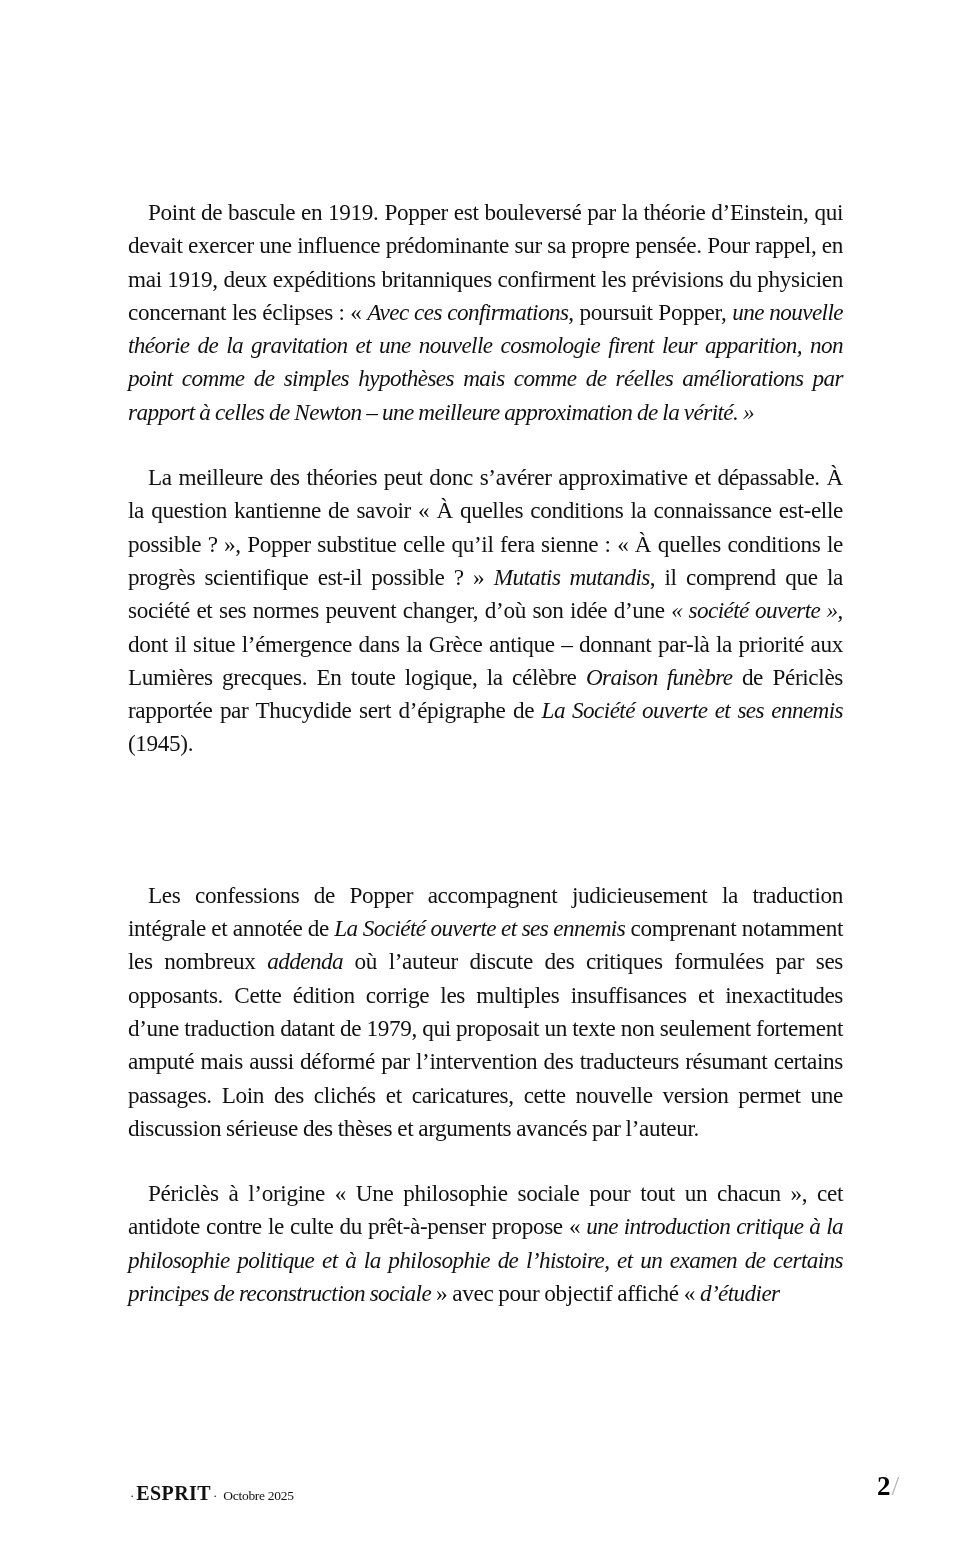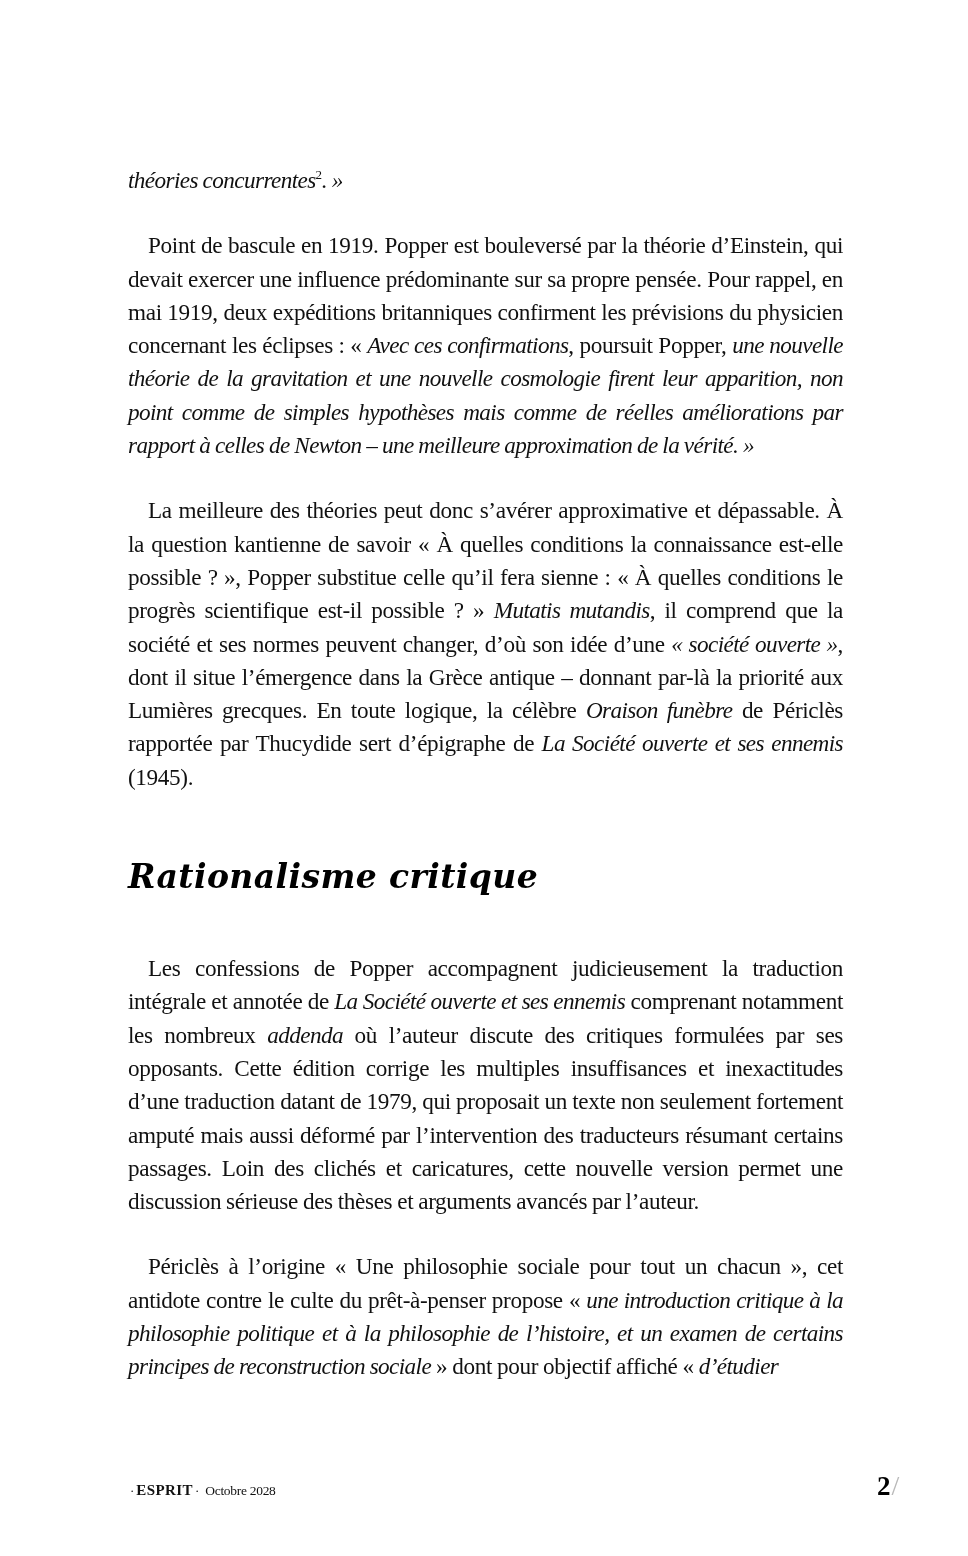--- a/index.html
+++ b/index.html
@@ -55,21 +55,21 @@
       position: absolute;
       left: 128px;
       top: 1482px;
       font-size: 13px;
       color: #111;
       white-space: nowrap;
     }
     .footer-left .dot { font-size: 13px; padding: 0 2px; }
     .footer-left .brand {
       font-weight: bold;
-      font-size: 15px;
+      font-size: 20px;
       letter-spacing: 0.4px;
     }
     .footer-left .issue {
       font-size: 13.5px;
       margin-left: 4px;
       letter-spacing: -0.3px;
     }
     .footer-right {
       position: absolute;
       left: 877px;
@@ -87,33 +87,31 @@
       margin-left: 1px;
       font-weight: normal;
     }
   </style>
 </head>
 <body>
 
 <div class="page">
   <div class="column">
     <div id="before-heading">
-        <p class="p"><i>théories concurrentes</i><sup>2</sup><i>. »</i></p>
         <p class="p indent"><span>Point de bascule en 1919. Popper est bouleversé par la théorie d’Einstein, qui devait exercer une influence prédominante sur sa propre pensée. Pour rappel, en mai 1919, deux expéditions britanniques confirment les prévisions du physicien concernant les éclipses : « </span><i>Avec ces confirmations</i><span>, poursuit Popper, </span><i>une nouvelle théorie de la gravitation et une nouvelle cosmologie firent leur apparition, non point comme de simples hypothèses mais comme de réelles améliorations par rapport à celles de Newton – une meilleure approximation de la vérité. »</i></p>
         <p class="p indent"><span>La meilleure des théories peut donc s’avérer approximative et dépassable. À la question kantienne de savoir « À quelles conditions la connaissance est-elle possible ? », Popper substitue celle qu’il fera sienne : « À quelles conditions le progrès scientifique est-il possible ? » </span><i>Mutatis mutandis</i><span>, il comprend que la société et ses normes peuvent changer, d’où son idée d’une </span><i>« société ouverte »</i><span>, dont il situe l’émergence dans la Grèce antique – donnant par-là la priorité aux Lumières grecques. En toute logique, la célèbre </span><i>Oraison funèbre</i><span> de Périclès rapportée par Thucydide sert d’épigraphe de </span><i>La Société ouverte et ses ennemis</i><span> (1945).</span></p>
       </div>
     <div class="spacer-before-heading"></div>
-    <h2 class="heading">Rationalisme critique</h2>
     <div class="spacer-after-heading"></div>
     <div id="after-heading">
         <p class="p indent"><span>Les confessions de Popper accompagnent judicieusement la traduction intégrale et annotée de </span><i>La Société ouverte et ses ennemis</i><span> comprenant notamment les nombreux </span><i>addenda</i><span> où l’auteur discute des critiques formulées par ses opposants. Cette édition corrige les multiples insuffisances et inexactitudes d’une traduction datant de 1979, qui proposait un texte non seulement fortement amputé mais aussi déformé par l’intervention des traducteurs résumant certains passages. Loin des clichés et caricatures, cette nouvelle version permet une discussion sérieuse des thèses et arguments avancés par l’auteur.</span></p>
-        <p class="p indent"><span>Périclès à l’origine « Une philosophie sociale pour tout un chacun », cet antidote contre le culte du prêt-à-penser propose « </span><i>une introduction critique à la philosophie politique et à la philosophie de l’histoire, et un examen de certains principes de reconstruction sociale</i><span> » dont pour objectif affiché « </span><i>d’étudier</i></p>
+        <p class="p indent"><span>Périclès à l’origine « Une philosophie sociale pour tout un chacun », cet antidote contre le culte du prêt-à-penser propose « </span><i>une introduction critique à la philosophie politique et à la philosophie de l’histoire, et un examen de certains principes de reconstruction sociale</i><span> » avec pour objectif affiché « </span><i>d’étudier</i></p>
       </div>
   </div>
 
   <div class="footer-left">
-    <span class="dot">·</span><span class="brand">ESPRIT</span><span class="dot">·</span><span class="issue">Octobre 2028</span>
+    <span class="dot">·</span><span class="brand">ESPRIT</span><span class="dot">·</span><span class="issue">Octobre 2025</span>
   </div>
 
   <div class="footer-right">
     <span class="page-number">2</span><span class="page-slash">/</span>
   </div>
 </div>
 
 </body></html>

